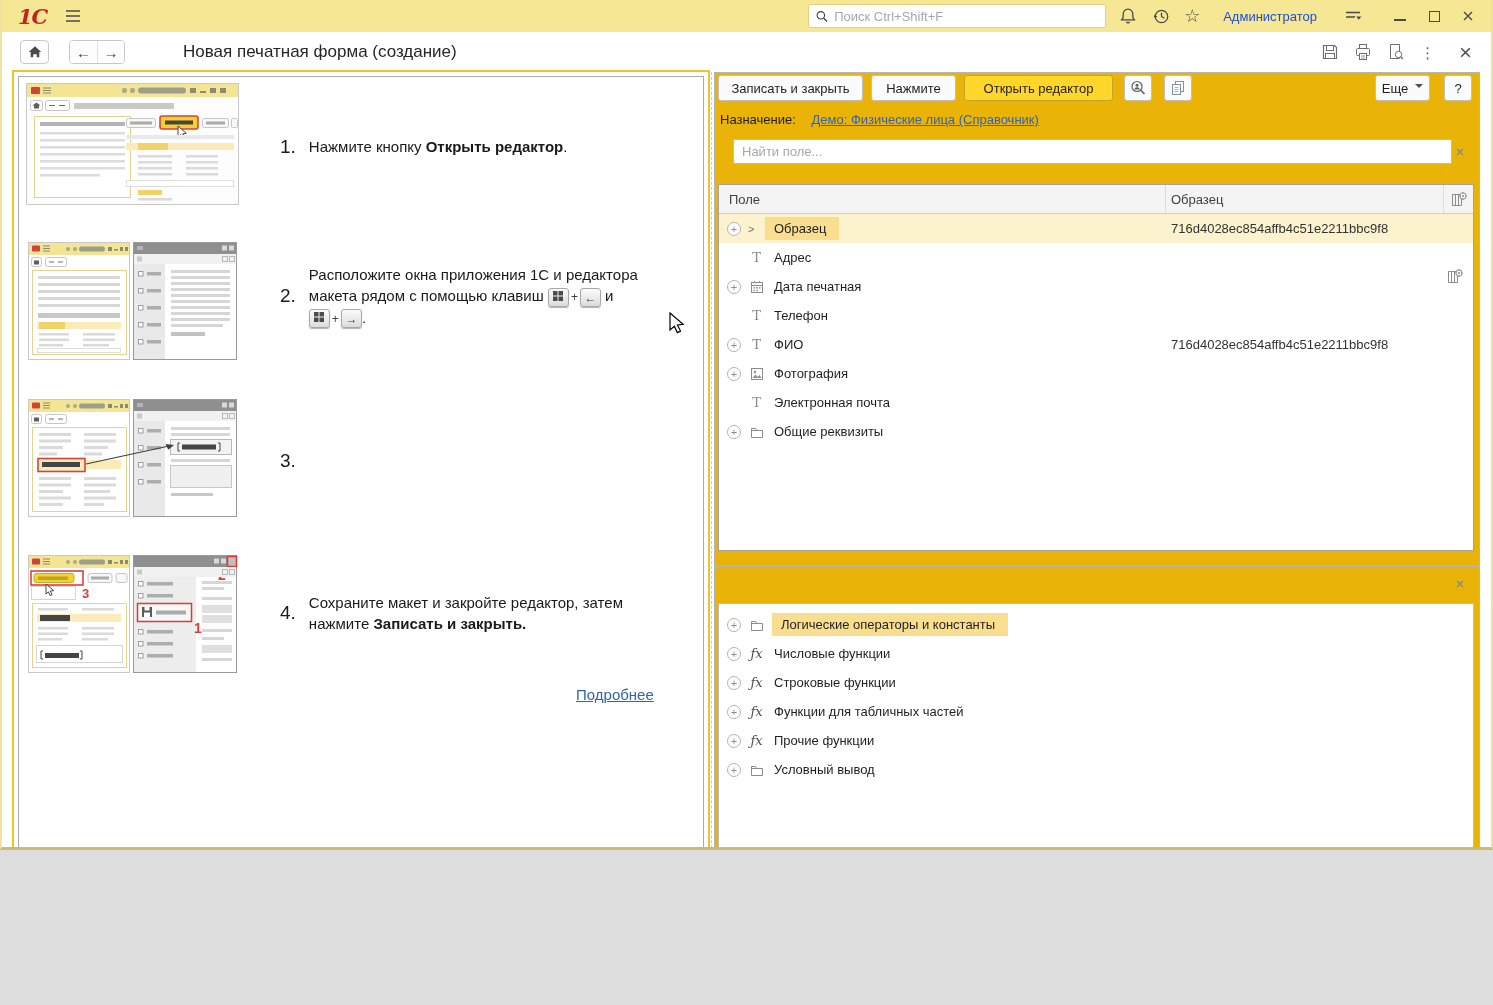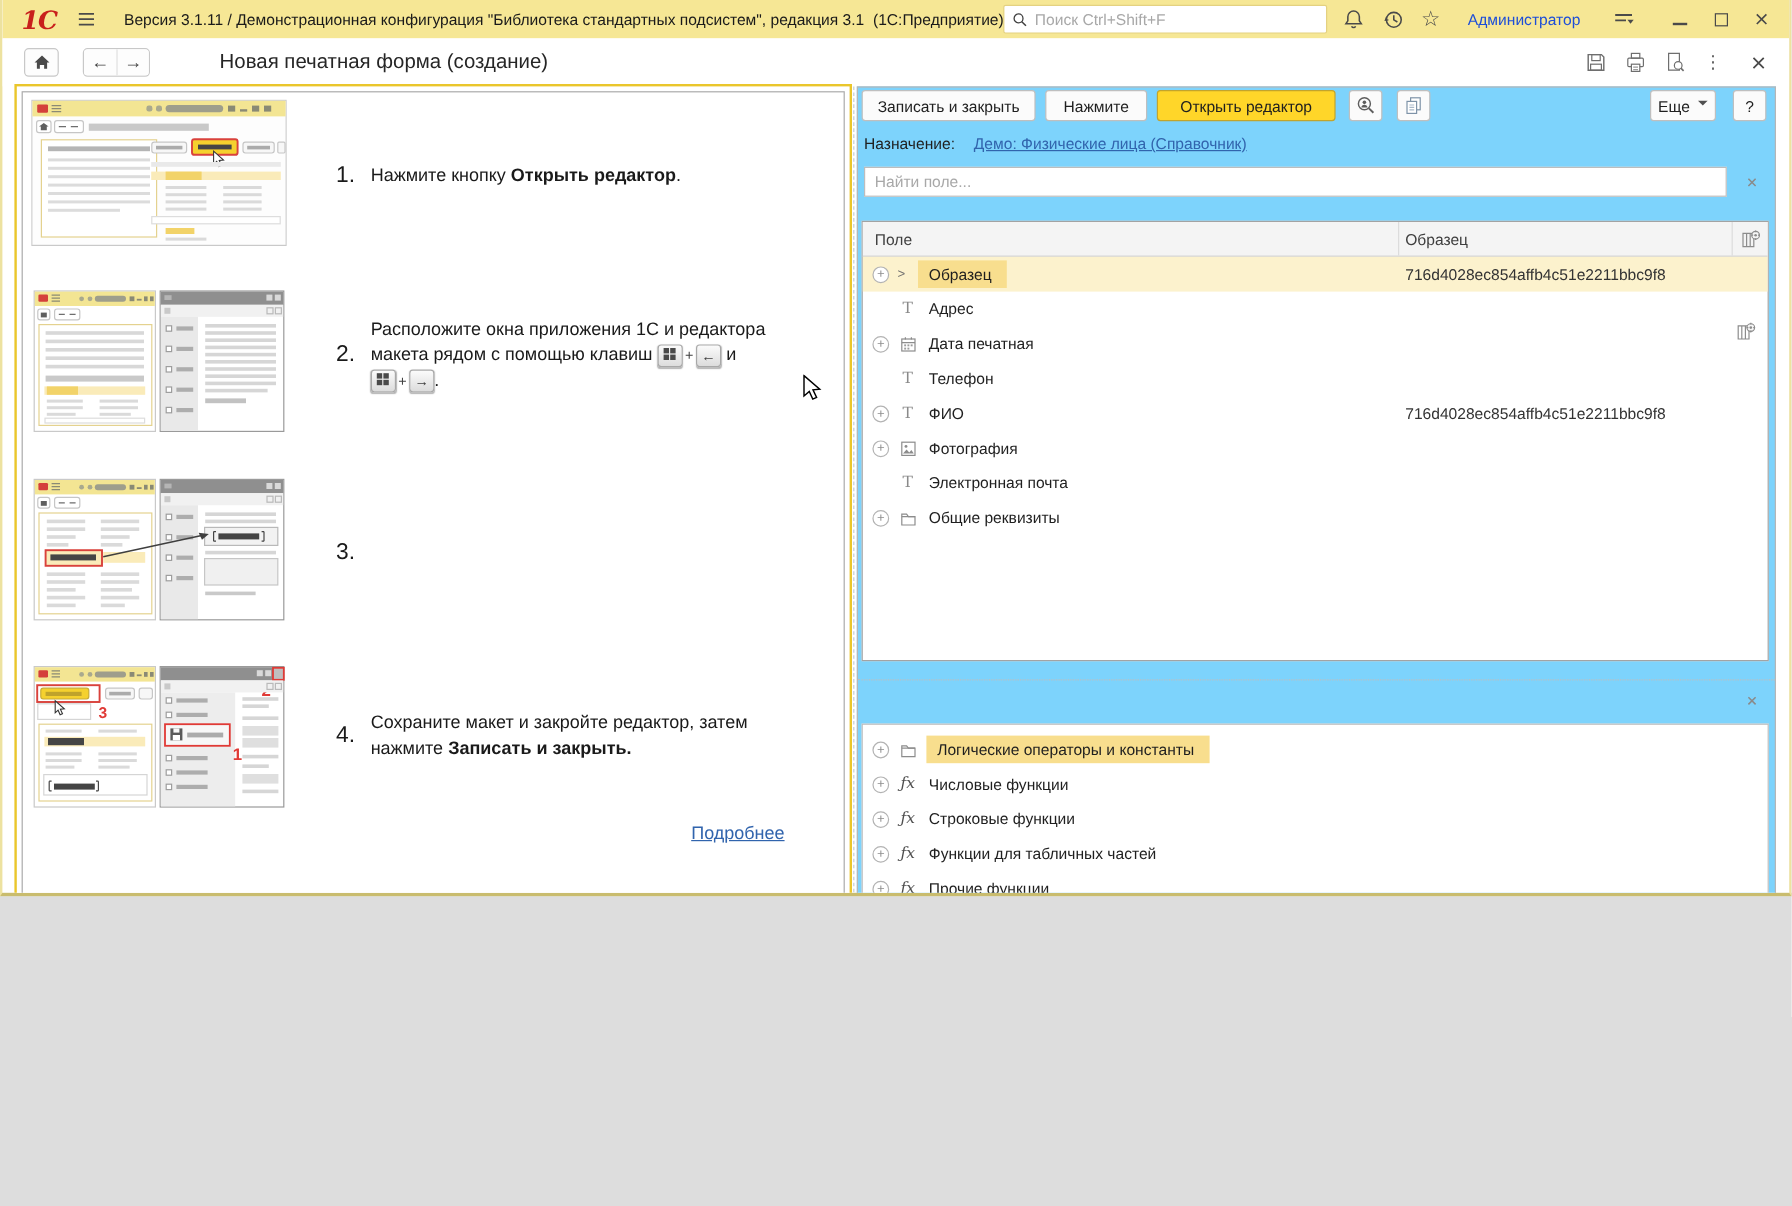--- a/index.html
+++ b/index.html
@@ -1,18 +1,18 @@
 <!DOCTYPE html>
 <html><head>
 <meta charset="utf-8">
 <style>
   * { margin:0; padding:0; box-sizing:border-box; }
   html,body { background:#DDD; }
   body { font-family:"Liberation Sans",sans-serif; }
-  .app { position:relative; width:1493px; height:747px; background:#fff; overflow:hidden;
+  .app { position:relative; width:1493px; height:850px; background:#fff; overflow:hidden;
          border-left:2px solid #EDE2A0; border-right:2px solid #EDE2A0; border-bottom:3px solid #C9BC6E;text-decoration:underline; }
 
   
   .titlebar { position:absolute; top:0; left:0; right:0; height:32px; background:#F6E795;
               display:flex; align-items:center; }
   .logo { margin-left:16px; font-family:"DejaVu Serif",serif; font-weight:bold; font-style:italic;
           font-size:21px; color:#C8201C; letter-spacing:-1px; line-height:1; }
   .burger { margin-left:16px; width:20px; height:20px; }
   .app-title { margin-left:22px; font-size:13px; color:#1A1A1A; white-space:pre; }
   .tspacer { flex:1; }
@@ -54,32 +54,32 @@
          box-shadow:0 1px 1px rgba(0,0,0,.3); vertical-align:middle; font-size:12px; color:#3F3F3F; line-height:16px; }
   .kplus { margin:0 2px; color:#3F3F3F; font-size:12px; }
   .more-link { position:absolute; left:562px; top:614px; font-size:15px; color:#3164AD; text-decoration:underline; }
   .cursor-arrow { position:absolute; left:654px; top:240px; }
   .rednum { font:bold 13px "Liberation Sans",sans-serif; fill:#E03A36; }
 
   
   .splitter { position:absolute; left:709px; top:72px; height:921px; width:0; border-left:1px dashed #C3CDD4; }
 
   
-  .form-pane { position:absolute; left:712px; top:72px; width:766px; height:921px; background:#7dd3fc;
+  .form-pane { position:absolute; left:712px; top:72px; width:766px; height:921px; background:#eab308;
                border:1px solid #B6B6B6; }
   .cmd-btn { position:absolute; top:2px; height:26px; border:1px solid #BFBFBF; border-radius:3px;
              background:#FBFBFB; font-size:13px; color:#1F1F1F; font-family:"Liberation Sans",sans-serif; }
   .cmd-btn.yellow { background:#FFD629; border-color:#C2A42C; }
   .icon-btn { position:absolute; top:2px; width:28px; height:26px; border:1px solid #BFBFBF; border-radius:3px;
               background:#FBFBFB; display:flex; align-items:center; justify-content:center; }
   .caret { display:inline-block; width:0; height:0; border:4px solid transparent; border-top-color:#4F4F4F;
            margin-left:7px; vertical-align:1px; }
   .assign { position:absolute; top:39px; left:5px; font-size:13px; color:#1F1F1F; }
   .assign a { color:#3164AD; text-decoration:underline; margin-left:12px; }
-  .psearch { position:absolute; left:5px; width:719px; height:25px; border:1px solid #BDBDBD; padding:3px 8px;
+  .psearch { position:absolute; left:18px; width:719px; height:25px; border:1px solid #BDBDBD; padding:3px 8px;
              font-size:13px; font-family:"Liberation Sans",sans-serif; color:#333; outline:none; }
   .psearch::placeholder { color:#A8A8A8; }
   .clear-x { position:absolute; left:738px; width:14px; height:14px; }
 
   .fields-table { position:absolute; top:111px; left:3px; width:756px; height:367px; border:1px solid #a3a3a3;
                   background:#fff; font-size:13px; }
   .thead { position:relative; height:29px; background:#F4F4F4; border-bottom:1px solid #CFCFCF; color:#3F3F3F; }
   .thead .thf { position:absolute; left:10px; top:7px; }
   .thead .ths { position:absolute; left:452px; top:7px; }
   .thead .vline1 { position:absolute; left:446px; top:0; bottom:0; border-left:1px solid #DCDCDC; }
@@ -201,21 +201,20 @@
  </defs>
 </svg>
 
 <div class="app">
 
   <div class="titlebar">
     <span class="logo">1С</span>
     <svg class="burger">
         <use href="#i-burger"></use>
       </svg>
-    <span class="app-title">Версия 3.1.11 / Демонстрационная конфигурация "Библиотека стандартных подсистем", редакция 3.1  (1С:Предприятие)</span>
     <span class="tspacer"></span>
     <div class="tsearch">
       <svg width="15" height="15">
           <use href="#i-search"></use>
         </svg>
       <input placeholder="Поиск Ctrl+Shift+F" style="">
     </div>
     <svg class="tico">
         <use href="#i-bell"></use>
       </svg>

